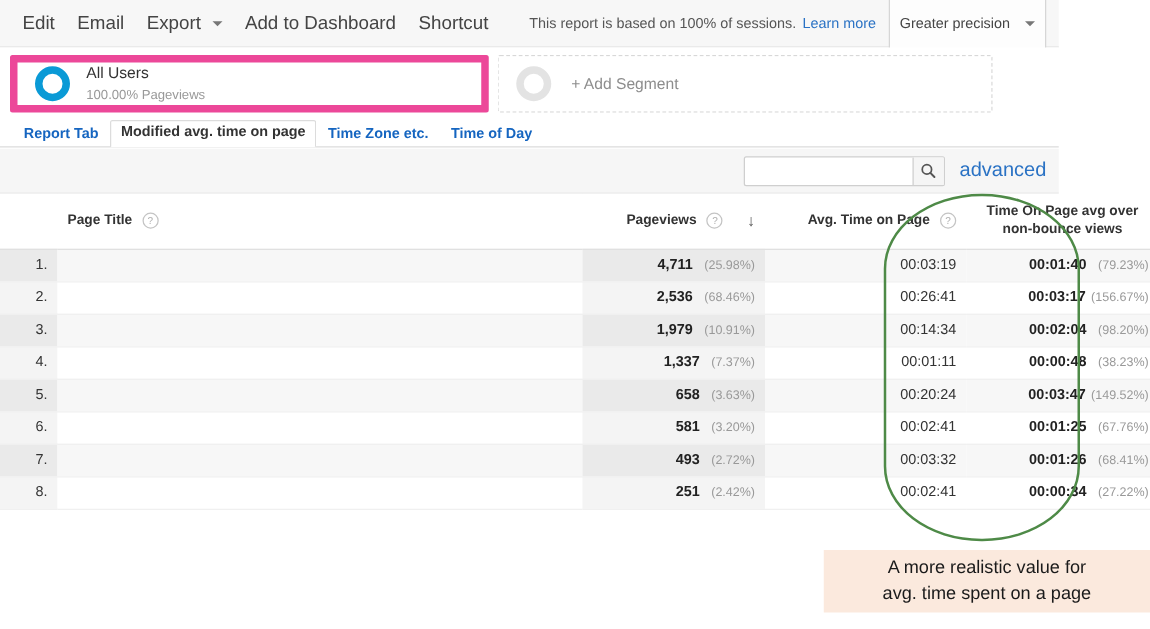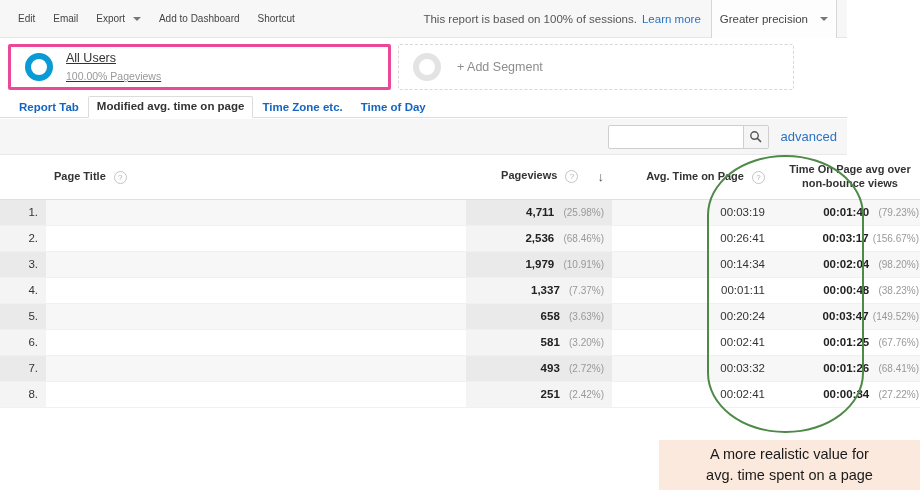--- a/index.html
+++ b/index.html
@@ -28,21 +28,21 @@
     box-sizing: border-box;
     display: flex;
     align-items: center;
   }
   .topbar-left {
     display: flex;
     align-items: center;
     padding-left: 9px;
   }
   .tb-btn {
-    font-size: 10px;
+    font-size: 15px;
     color: #444;
     padding: 4px 9px;
     cursor: pointer;
     white-space: nowrap;
     font-family: "Liberation Sans", sans-serif;
   }
   .caret-down {
     display: inline-block;
     width: 0; height: 0;
     border-left: 4px solid transparent;
@@ -93,24 +93,23 @@
   }
   .segment-box {
     height: 46px;
     box-sizing: border-box;
     display: flex;
     align-items: center;
     padding-left: 14px;
   }
   .segment-all {
     flex: 0 0 383px;
-    border: 3px solid #ec4899;
+    border: 6px solid #ec4899;
     border-radius: 2px;
     background: #fff;
-    text-decoration: underline;
   }
   .segment-add {
     flex: 0 0 396px;
     border: 1px dashed #d8d8d8;
     border-radius: 2px;
     background: #fff;
     cursor: pointer;
   }
   .donut {
     width: 28px; height: 28px;
@@ -195,21 +194,21 @@
     width: 24px;
     border-left: 1px solid #cfcfcf;
     background: #f5f5f5;
     display: flex;
     align-items: center;
     justify-content: center;
     cursor: pointer;
   }
   .search-btn svg { display: block; }
   .advanced-link {
-    font-size: 13px;
+    font-size: 16px;
     color: #2a72c4;
     margin-left: 12px;
     cursor: pointer;
   }
 
   
   .table-area {
     position: absolute;
     left: 0; top: 155px;
     width: 847px;

